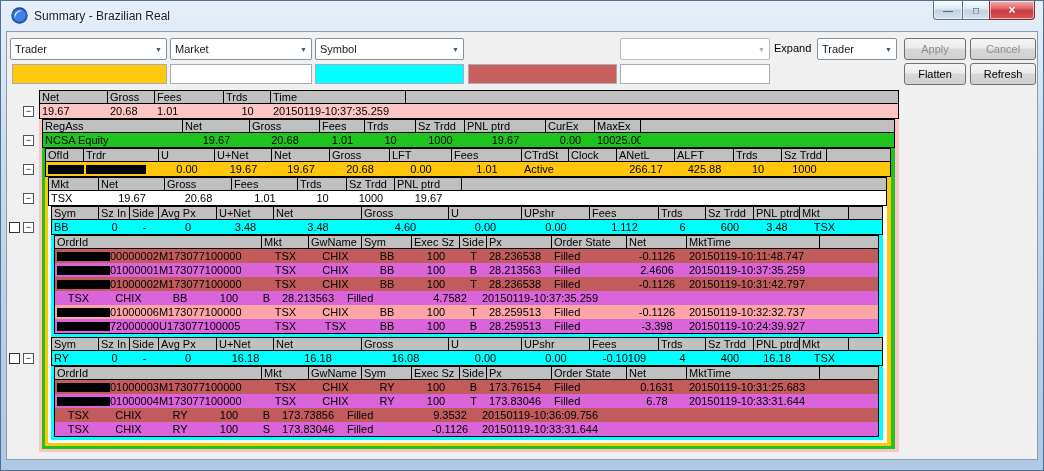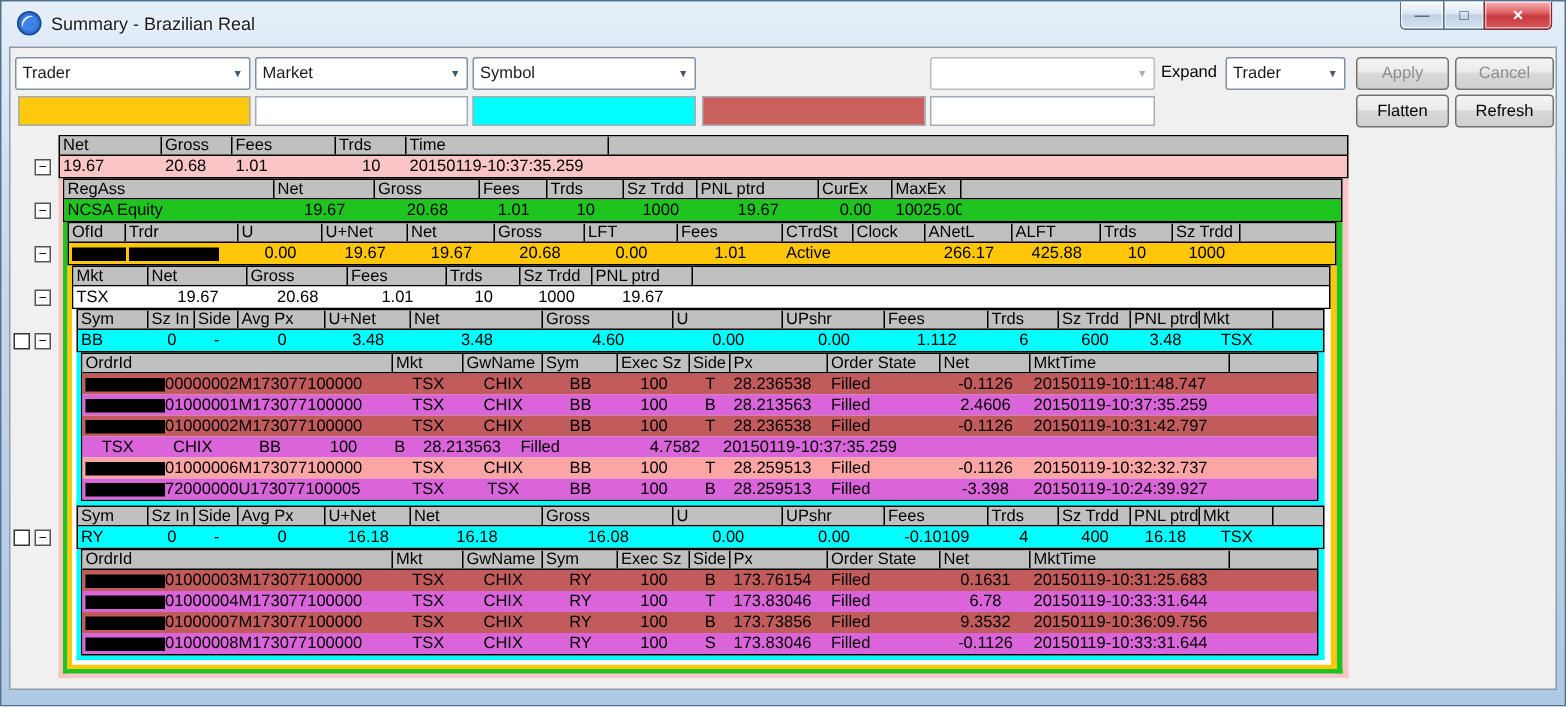--- a/index.html
+++ b/index.html
@@ -449,39 +449,31 @@
                       <div class="tcell dcell a-c" style="width: 53px;">CHIX</div>
                       <div class="tcell dcell a-c" style="width: 50px;">RY</div>
                       <div class="tcell dcell a-c" style="width: 48px;">100</div>
                       <div class="tcell dcell a-c" style="width: 27px;">T</div>
                       <div class="tcell dcell a-l" style="width: 65px;">173.83046</div>
                       <div class="tcell dcell a-l" style="width: 75px;">Filled</div>
                       <div class="tcell dcell a-c" style="width: 60px;">6.78</div>
                       <div class="tcell dcell a-l" style="width: 133px;">20150119-10:33:31.644</div>
                     </div>
                     <div class="trow drow" style="background: rgb(194, 91, 91);">
-                      <div class="tcell dcell a-l" style="width: 207px;">
-                        <div class="redact" style="width: 53px;"></div>
-                        <span>01000007M173077100000</span>
-                      </div>
                       <div class="tcell dcell a-c" style="width: 47px;">TSX</div>
                       <div class="tcell dcell a-c" style="width: 53px;">CHIX</div>
                       <div class="tcell dcell a-c" style="width: 50px;">RY</div>
                       <div class="tcell dcell a-c" style="width: 48px;">100</div>
                       <div class="tcell dcell a-c" style="width: 27px;">B</div>
                       <div class="tcell dcell a-l" style="width: 65px;">173.73856</div>
                       <div class="tcell dcell a-l" style="width: 75px;">Filled</div>
                       <div class="tcell dcell a-c" style="width: 60px;">9.3532</div>
                       <div class="tcell dcell a-l" style="width: 133px;">20150119-10:36:09.756</div>
                     </div>
                     <div class="trow drow" style="background: rgb(218, 100, 218);">
-                      <div class="tcell dcell a-l" style="width: 207px;">
-                        <div class="redact" style="width: 53px;"></div>
-                        <span>01000008M173077100000</span>
-                      </div>
                       <div class="tcell dcell a-c" style="width: 47px;">TSX</div>
                       <div class="tcell dcell a-c" style="width: 53px;">CHIX</div>
                       <div class="tcell dcell a-c" style="width: 50px;">RY</div>
                       <div class="tcell dcell a-c" style="width: 48px;">100</div>
                       <div class="tcell dcell a-c" style="width: 27px;">S</div>
                       <div class="tcell dcell a-l" style="width: 65px;">173.83046</div>
                       <div class="tcell dcell a-l" style="width: 75px;">Filled</div>
                       <div class="tcell dcell a-c" style="width: 60px;">-0.1126</div>
                       <div class="tcell dcell a-l" style="width: 133px;">20150119-10:33:31.644</div>
                     </div>

